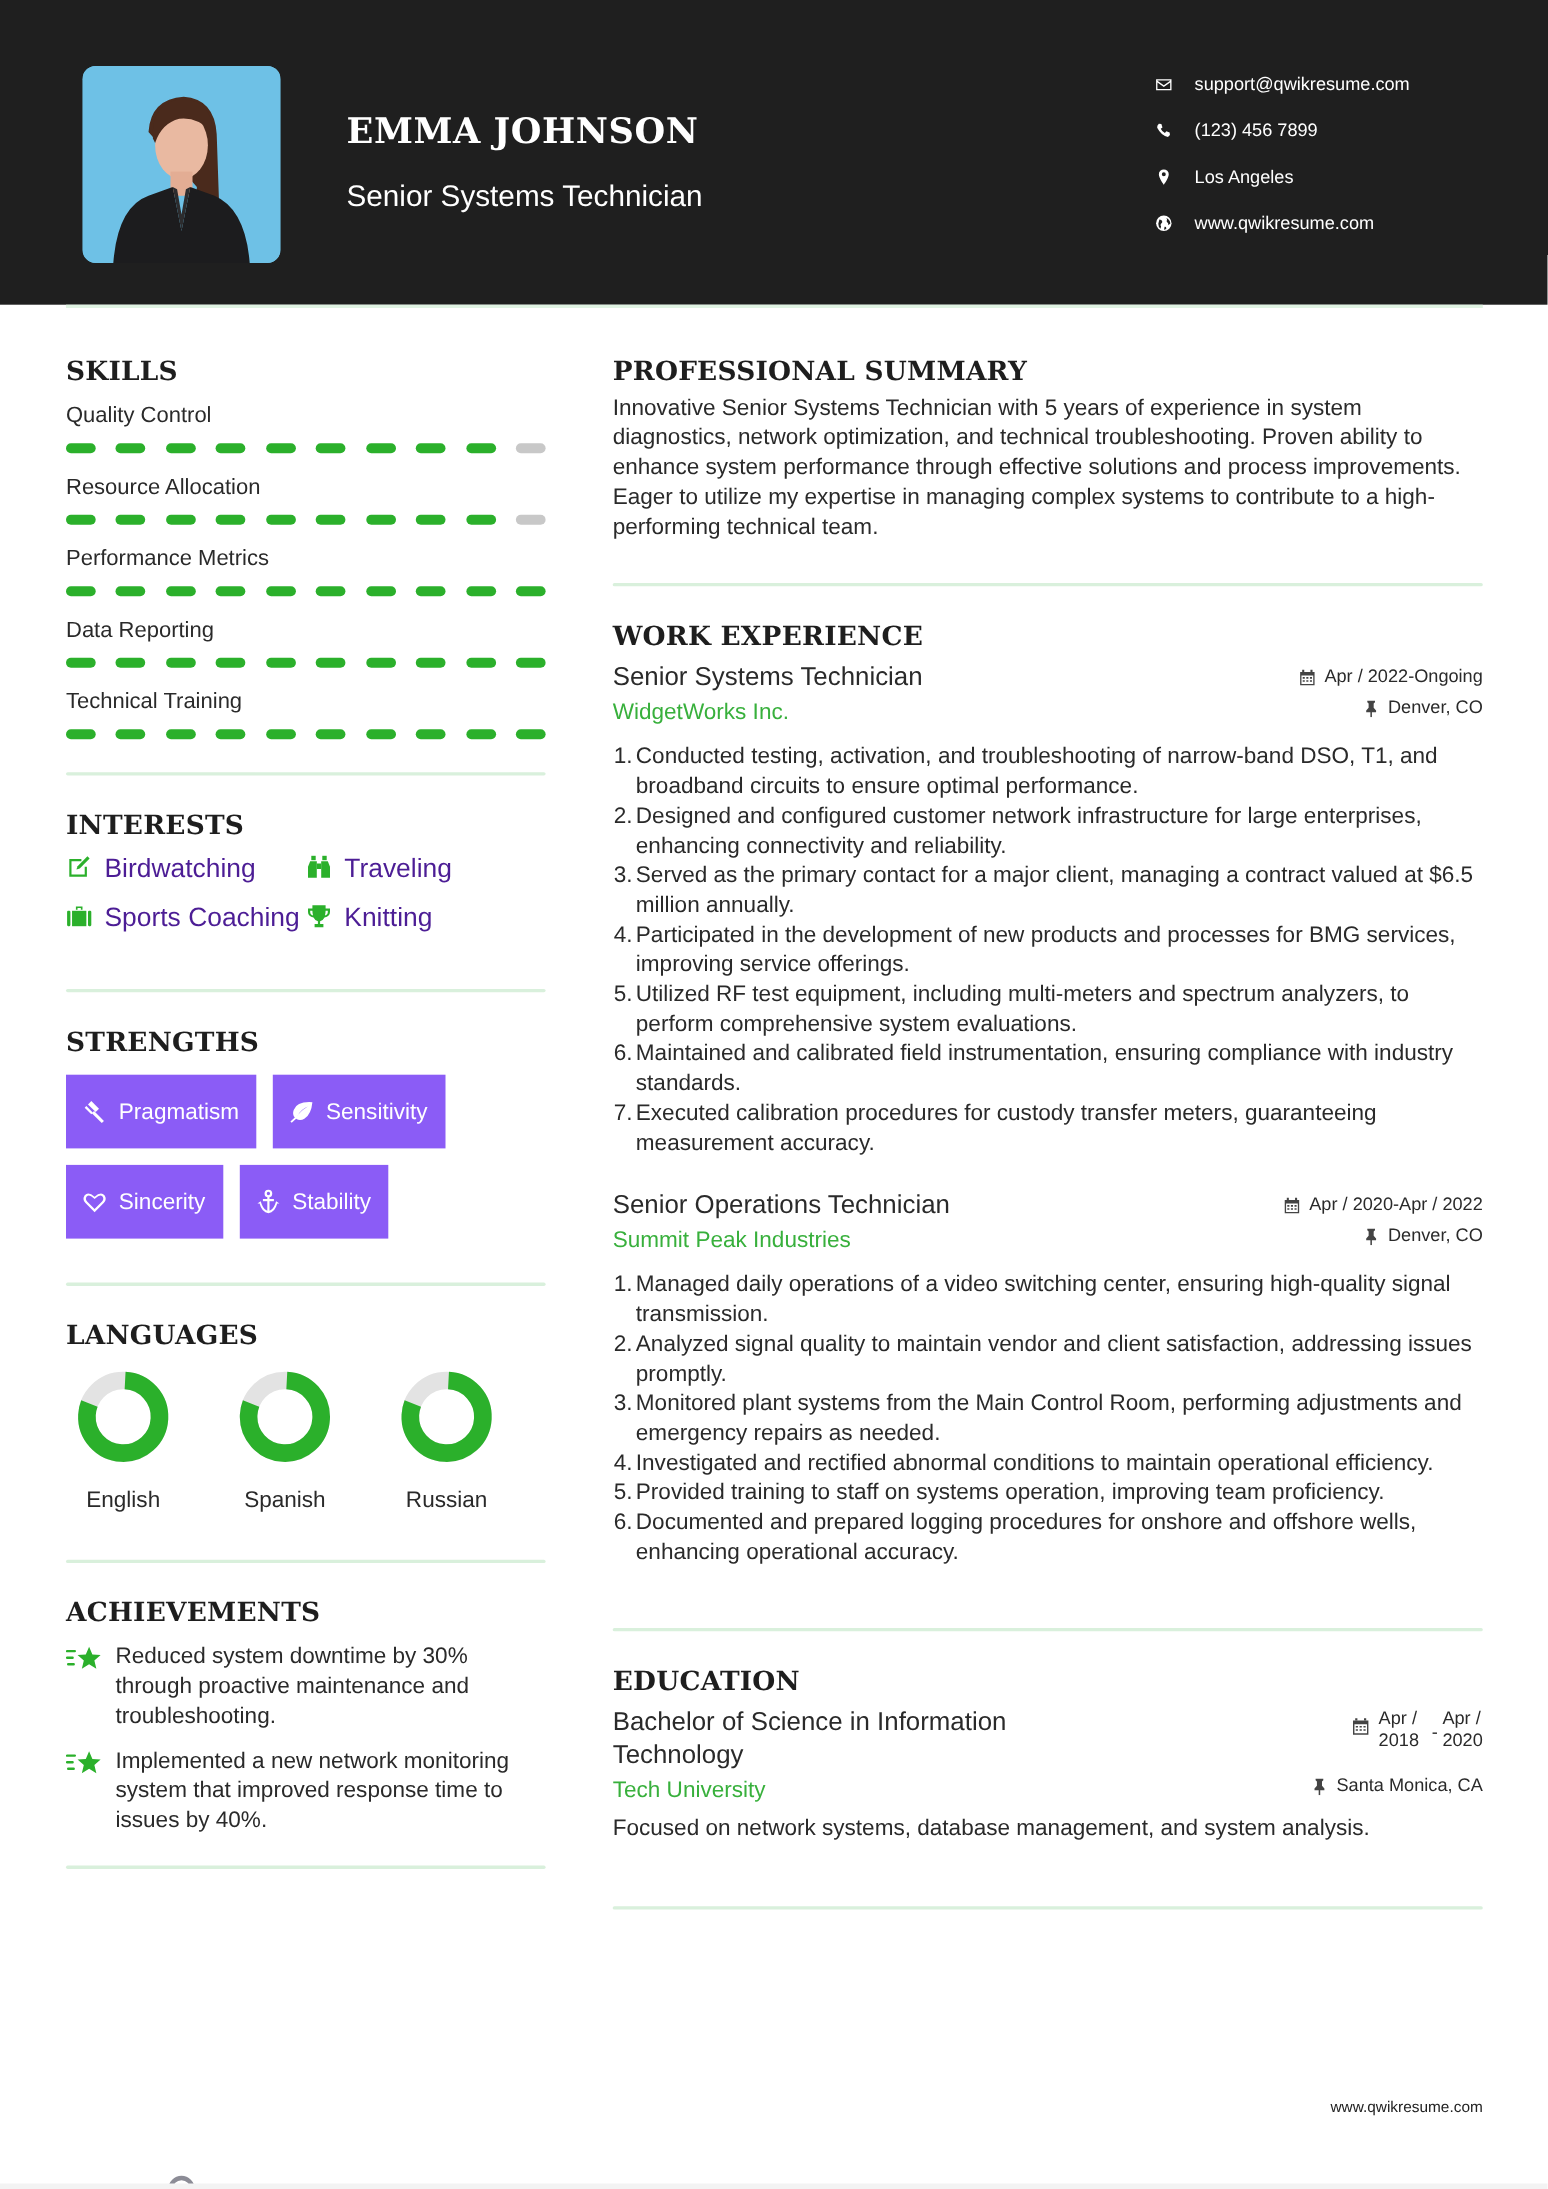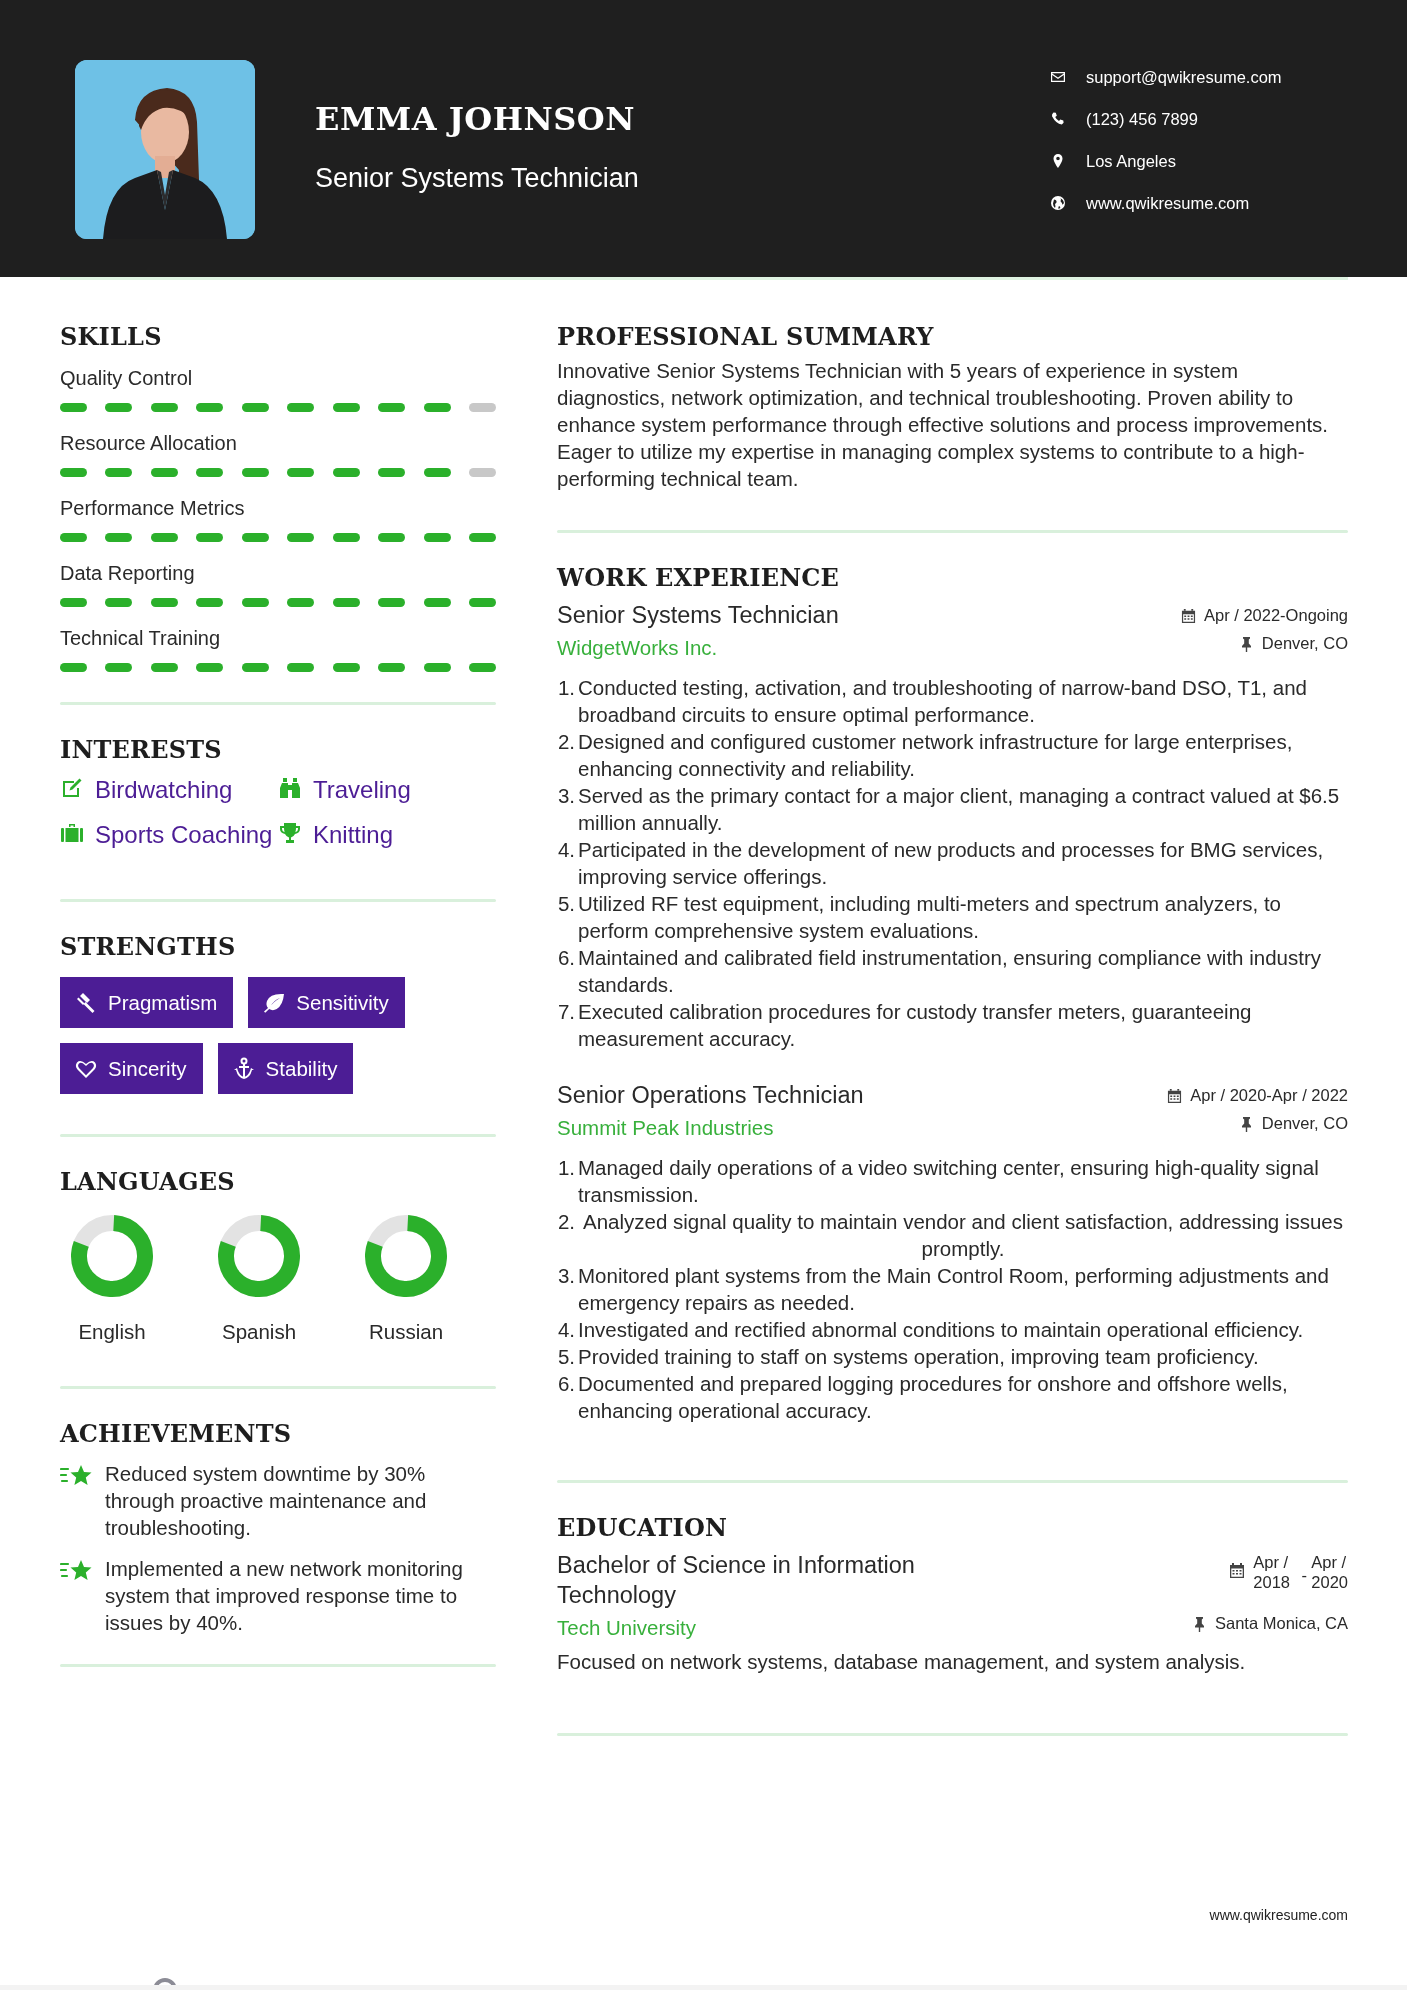--- a/index.html
+++ b/index.html
@@ -32,21 +32,21 @@
   .seg.off { background: #c8c8c8; }
 
   
   .interests { display: grid; grid-template-columns: 218px 200px; row-gap: 17px; margin-top: 2px; }
   .interest { display: flex; align-items: flex-start; font-size: 24px; color: #4c1d95; height: 28px; white-space: nowrap; }
   .interest .ic { width: 35px; display: flex; align-items: center; }
   .interest .ic svg { width: 24px; height: 24px; fill: #2bb02b; }
 
   
   .strengths { display: flex; flex-wrap: wrap; gap: 15px 15px; width: 436px; }
-  .badge { display: flex; align-items: center; background: #4c1d95; color: #ffffff; font-size: 20.5px; height: 51px; padding: 0 16px 0 14px; white-space: nowrap; }
+  .badge { display: flex; align-items: center; background: #8b5cf6; color: #ffffff; font-size: 20.5px; height: 67px; padding: 0 16px 0 14px; white-space: nowrap; }
   .badge .ic { width: 34px; display: flex; align-items: center; }
   .badge .ic svg { width: 24px; height: 24px; fill: #ffffff; }
 
   
   .langs { display: flex; gap: 63px; margin-left: 10px; margin-top: 18px; }
   .lang { width: 84px; display: flex; flex-direction: column; align-items: center; }
   .lang svg { width: 84px; height: 84px; }
   .lang-name { margin-top: 22px; font-size: 20.5px; color: #2a2a2a; white-space: nowrap; }
 
   
@@ -463,21 +463,21 @@
               <span>Denver, CO</span>
             </div>
           </div>
           <ol class="bullets">
             <li>
               <span class="num">1.</span>
               <span style="padding-left:3px;">Managed daily operations of a video switching center, ensuring high-quality signal transmission.</span>
             </li>
             <li>
               <span class="num">2.</span>
-              <span style="padding-left:3px;text-align:center;">Analyzed signal quality to maintain vendor and client satisfaction, addressing issues promptly.</span>
+              <span style="padding-left:3px;">Analyzed signal quality to maintain vendor and client satisfaction, addressing issues promptly.</span>
             </li>
             <li>
               <span class="num">3.</span>
               <span style="padding-left:3px;">Monitored plant systems from the Main Control Room, performing adjustments and emergency repairs as needed.</span>
             </li>
             <li>
               <span class="num">4.</span>
               <span style="padding-left:3px;">Investigated and rectified abnormal conditions to maintain operational efficiency.</span>
             </li>
             <li>

